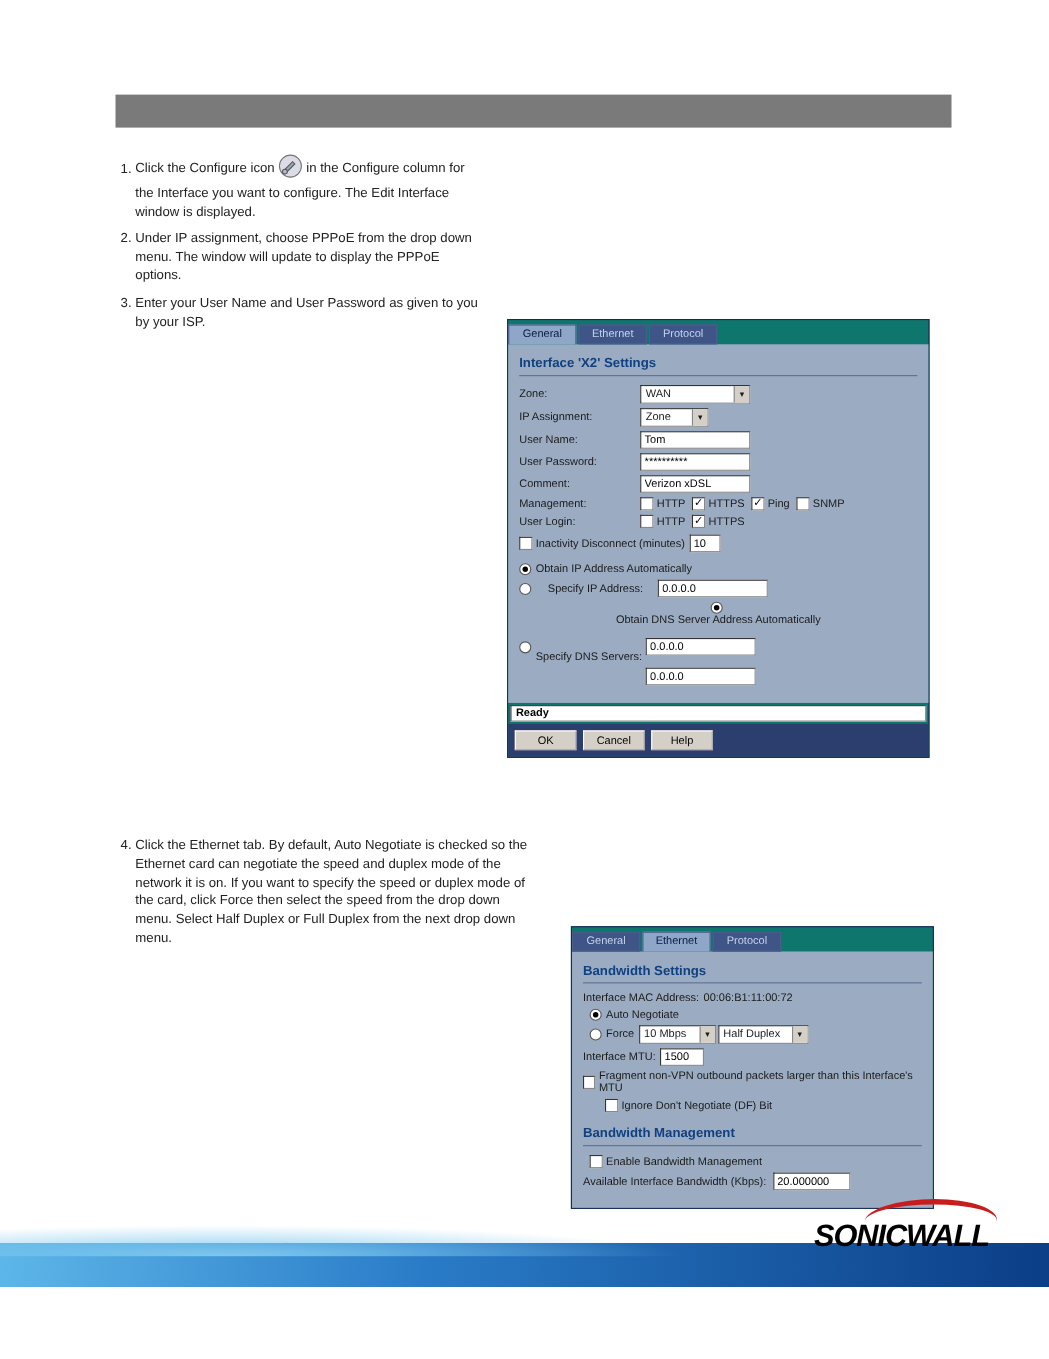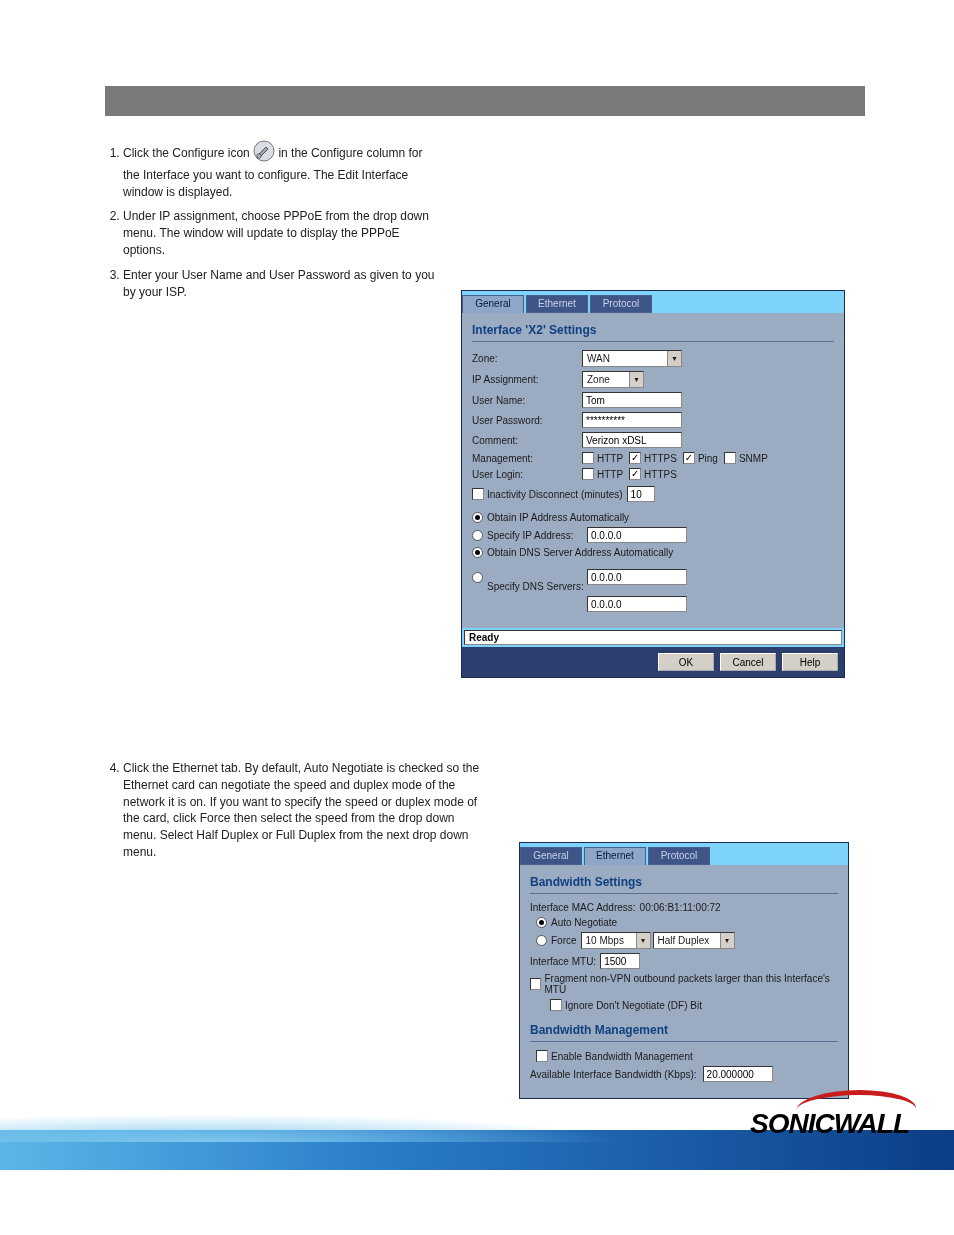--- a/index.html
+++ b/index.html
@@ -5,46 +5,46 @@
   * { margin: 0; padding: 0; box-sizing: border-box; }
   body { width: 954px; height: 1235px; font-family: Arial, Helvetica, sans-serif; background: #fff; position: relative; overflow: hidden; }
   .page { width: 954px; height: 1170px; position: relative; padding: 0; }
   .gray-bar { position: absolute; left: 105px; top: 86px; width: 760px; height: 30px; background: #7a7a7a; }
   .content-col { position: absolute; left: 105px; top: 140px; width: 760px; }
   .body-text { font-size: 12px; color: #222; line-height: 1.4; }
   .left-half { width: 330px; float: left; }
   .instr-list { list-style: decimal; margin-left: 18px; }
   .instr-list li { margin-bottom: 8px; }
   .icon-wrench { display: inline-block; vertical-align: middle; }
-  .dialog { position: absolute; background: #7dd3fc; font-size: 11px; color: #000; border: 1px solid #1a2a55; }
+  .dialog { position: absolute; background: #0f766e; font-size: 11px; color: #000; border: 1px solid #1a2a55; }
   .dialog1 { left: 461px; top: 290px; width: 384px; }
   .dialog2 { left: 519px; top: 842px; width: 330px; }
   .tabs { display: flex; align-items: flex-end; padding: 0; height: 22px; }
   .tabs div { width: 62px; height: 18px; margin-right: 2px; font-size: 10px; text-align: center; padding-top: 2px; }
   .tab-active { background: #8ea6c8; color: #0b1a44; border: 1px solid #4a5f8a; border-bottom: none; }
   .tab-inactive { background: #3f5487; color: #c6d3ea; border: 1px solid #4a5f8a; }
   .dlg-body { background: #9bacc2; padding: 6px 10px 12px 10px; }
   .sect-title { color: #104080; font-weight: bold; font-size: 12px; border-bottom: 1px solid #5a6f96; padding: 4px 0; margin-bottom: 8px; }
   .frow { display: flex; align-items: center; margin: 4px 0; font-size: 10px; color: #1a1a1a; }
   .flabel { width: 110px; flex-shrink: 0; }
   .txt-input { border: 1px inset #888; background: #fff; height: 16px; font-size: 10px; padding: 0 3px; }
   .dropdown { display: inline-flex; align-items: center; border: 1px inset #888; background: #fff; height: 17px; }
   .dropdown .dd-text { padding: 0 4px; font-size: 10px; }
   .dropdown .dd-arrow { width: 14px; height: 15px; background: #d4d0c8; border-left: 1px solid #888; display: flex; align-items: center; justify-content: center; font-size: 8px; }
   .chk { width: 12px; height: 12px; border: 1px inset #888; background: #fff; display: inline-flex; align-items: center; justify-content: center; font-size: 10px; margin-right: 3px; vertical-align: middle; }
   .chk.checked::after { content: "✓"; color: #000; font-size: 10px; line-height: 1; }
   .radio { width: 11px; height: 11px; border: 1px solid #555; border-radius: 50%; background: #fff; display: inline-flex; align-items: center; justify-content: center; margin-right: 4px; vertical-align: middle; }
   .radio.on::after { content: ""; width: 5px; height: 5px; background: #000; border-radius: 50%; }
   .status-bar { background: #fff; color: #000; font-weight: bold; font-size: 10px; padding: 1px 4px; border: 1px inset #888; margin: 2px; }
-  .btn-row { background: #2c3e6e; display: flex; justify-content: flex-end; padding: 6px; gap: 6px; }
+  .btn-row { background: #2c3e6e; display: flex; padding: 6px; gap: 6px; }
   .btn { width: 56px; height: 18px; background: #d4d0c8; border: 1px outset #fff; font-size: 10px; display: flex; align-items: center; justify-content: center; }
   .footer { position: absolute; bottom: 0; left: 0; width: 954px; height: 80px; }
   .footer-wave { position: absolute; bottom: 0; width: 954px; height: 40px; background: linear-gradient(90deg, #5db6e8 0%, #2a7cc8 40%, #0b3e86 100%); }
   .footer-wave::before { content: ""; position: absolute; top: -18px; left: 0; width: 100%; height: 30px; background: radial-gradient(ellipse 600px 40px at 200px 30px, #7ec8ef 0%, rgba(126,200,239,0) 70%); }
-  .logo { position: absolute; right: 45px; bottom: 30px; font-family: Arial Black, Arial, sans-serif; font-weight: 900; font-style: italic; font-size: 28px; letter-spacing: -1px; color: #000; }
+  .logo { position: absolute; right: 55px; bottom: 30px; font-family: Arial Black, Arial, sans-serif; font-weight: 900; font-style: italic; font-size: 28px; letter-spacing: -1px; color: #000; }
   .logo .swoosh { position: absolute; right: -8px; top: -18px; width: 120px; height: 30px; border-top: 5px solid #c91d1d; border-radius: 60px 60px 0 0 / 20px 20px 0 0; transform: skewX(-10deg); }
   .red-arrow { position: absolute; bottom: 28px; left: 260px; color: #d00; font-size: 14px; font-weight: bold; }
   .clear { clear: both; }
 </style>
 </head>
 <body>
 
 <div class="page">
   <div class="gray-bar"></div>
 
@@ -134,25 +134,25 @@
         <span style="margin-right:4px;">Inactivity Disconnect (minutes)</span>
         <input class="txt-input" style="width: 28px;" value="10">
       </div>
 
       <div class="frow" style="margin-top:10px;">
         <span class="radio on"></span>
         <span>Obtain IP Address Automatically</span>
       </div>
       <div class="frow">
         <span class="radio"></span>
-        <span style="width:100px;">Specify IP Address:</span>
+        <span style="width:100px;margin-left:11px;">Specify IP Address:</span>
         <input class="txt-input" style="width: 100px;" value="0.0.0.0">
       </div>
 
-      <div class="frow" style="">
+      <div class="frow" style="flex-direction:column;">
         <span class="radio on"></span>
         <span>Obtain DNS Server Address Automatically</span>
       </div>
       <div class="frow">
         <span class="radio"></span>
         <span style="width:100px;margin-top:19px;">Specify DNS Servers:</span>
         <input class="txt-input" style="width: 100px;" value="0.0.0.0">
       </div>
       <div class="frow">
         <span style="width:115px;"></span>

